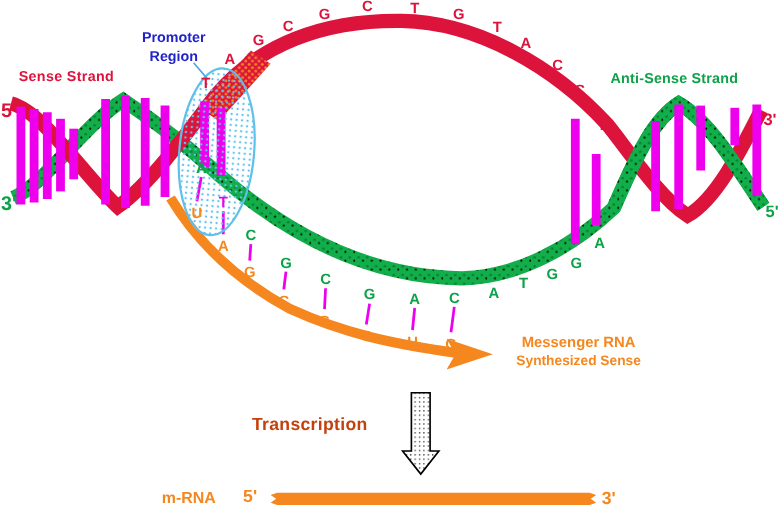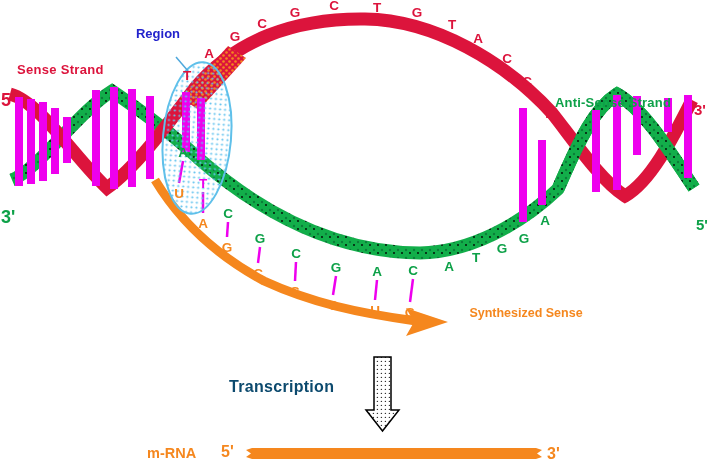--- a/index.html
+++ b/index.html
@@ -3,24 +3,24 @@
 <meta charset="utf-8">
 <style>
   html,body{margin:0;padding:0;background:#fff;}
   #stage{
     position:relative;width:712px;height:463px;background:#ffffff;overflow:hidden;
     font-family:"Liberation Sans", sans-serif;font-weight:bold;
   }
   #art{position:absolute;left:0;top:0;}
   .lbl{position:absolute;white-space:nowrap;font-weight:bold;text-align:center;}
   .red{color:var(--red);}
-  .green{color:var(--letter_green);margin-top:32px;}
+  .green{color:var(--letter_green);}
   .blue{color:var(--blue);}
   .orange{color:var(--orange);}
-  .black{color:#0c4a6e;}
+  .black{color:#c2410c;}
   #letters-layer{position:absolute;left:0;top:0;width:712px;height:463px;pointer-events:none;}
   .base{position:absolute;transform:translate(-50%,-50%);font-size:13.5px;font-weight:bold;line-height:1;}
   .sense-strand-label{left:17px;top:62px;font-size:13px;letter-spacing:.3px;}
   .promoter-label{left:116px;top:25px;width:84px;text-align:center;font-size:13px;line-height:17px;}
   .antisense-label{left:555px;top:63px;font-size:13px;letter-spacing:.2px;}
   .p5-left{left:1px;top:90px;font-size:18px;}
   .p3-left{left:1px;top:175px;font-size:18px;}
   .p3-right{left:694px;top:101px;font-size:15px;}
   .p5-right{left:696px;top:184px;font-size:15px;}
   .mrna-caption{left:455px;top:303px;width:142px;text-align:center;}
@@ -113,31 +113,33 @@
     </g>
 
     <path d="M 374 357 L 391 357 L 391 410 L 399 410 L 382.5 431 L 366 410 L 374 410 Z" fill="url(#stipple)" stroke="#000000" stroke-width="1.5" stroke-linejoin="miter"></path>
 
     <path d="M 252 448 H 536 L 542 450 L 537 453.5 L 542 457 L 536 459 H 252 L 246 457 L 251 453.5 L 246 450 Z" style="fill:var(--orange)"></path>
   </svg>
 
   <div class="lbl red sense-strand-label">Sense Strand</div>
 
   <div class="lbl blue promoter-label">
+    <div>Promoter</div>
     <div>Region</div>
   </div>
 
   <div class="lbl green antisense-label">Anti-Sense Strand</div>
 
   <div class="lbl red p5-left">5'</div>
   <div class="lbl green p3-left">3'</div>
   <div class="lbl red p3-right">3'</div>
   <div class="lbl green p5-right">5'</div>
 
   <div class="lbl orange mrna-caption">
+    <div class="l1">Messenger RNA</div>
     <div class="l2">Synthesized Sense</div>
   </div>
 
   <div class="lbl black transcription-label">Transcription</div>
 
   <div class="lbl orange mrna-label">m-RNA</div>
   <div class="lbl orange p5-bottom">5'</div>
   <div class="lbl orange p3-bottom">3'</div>
 
   <div id="letters-layer">

